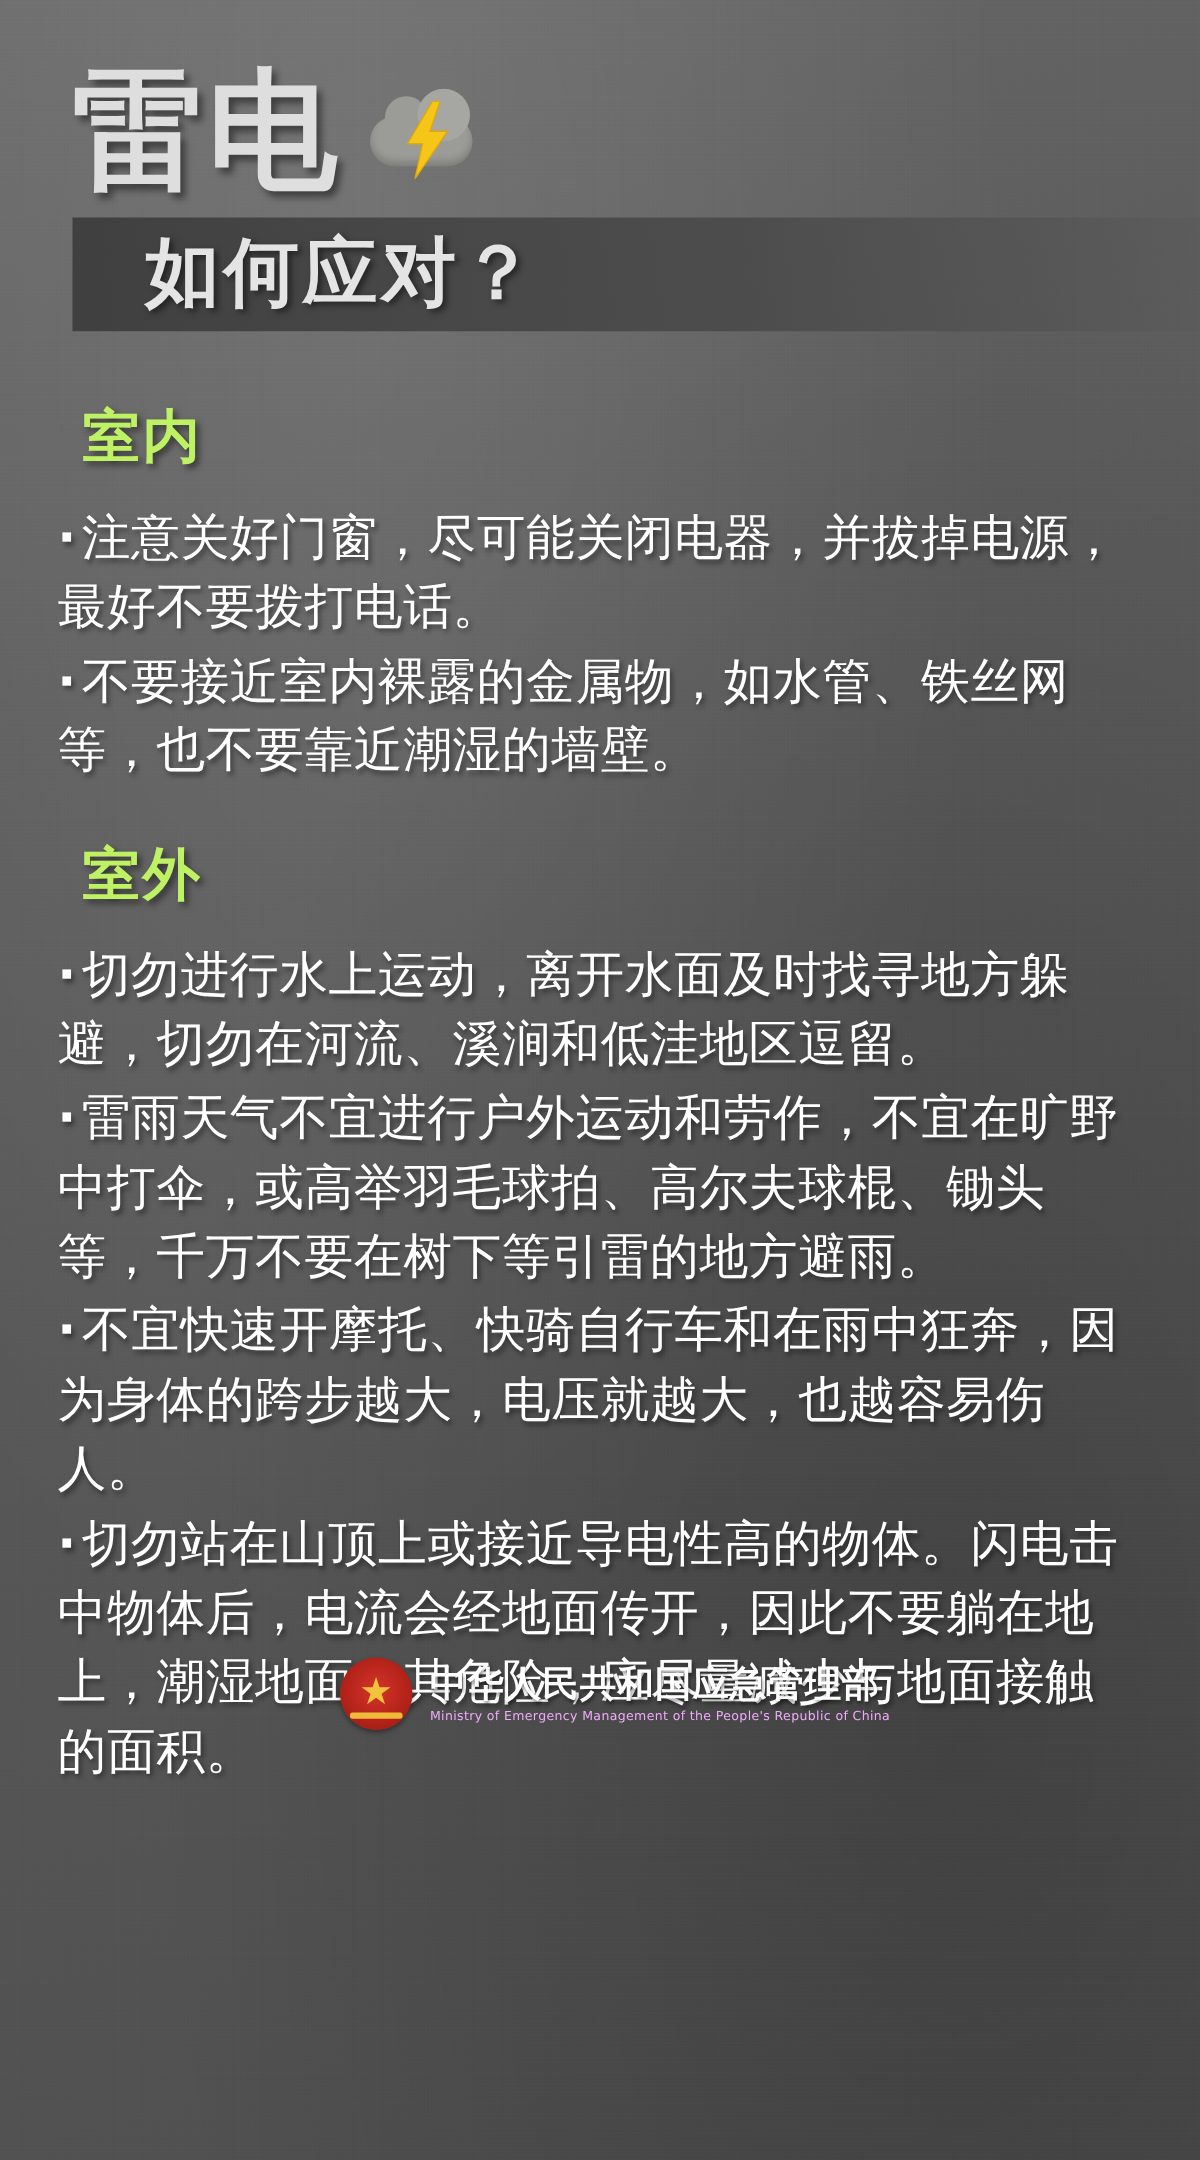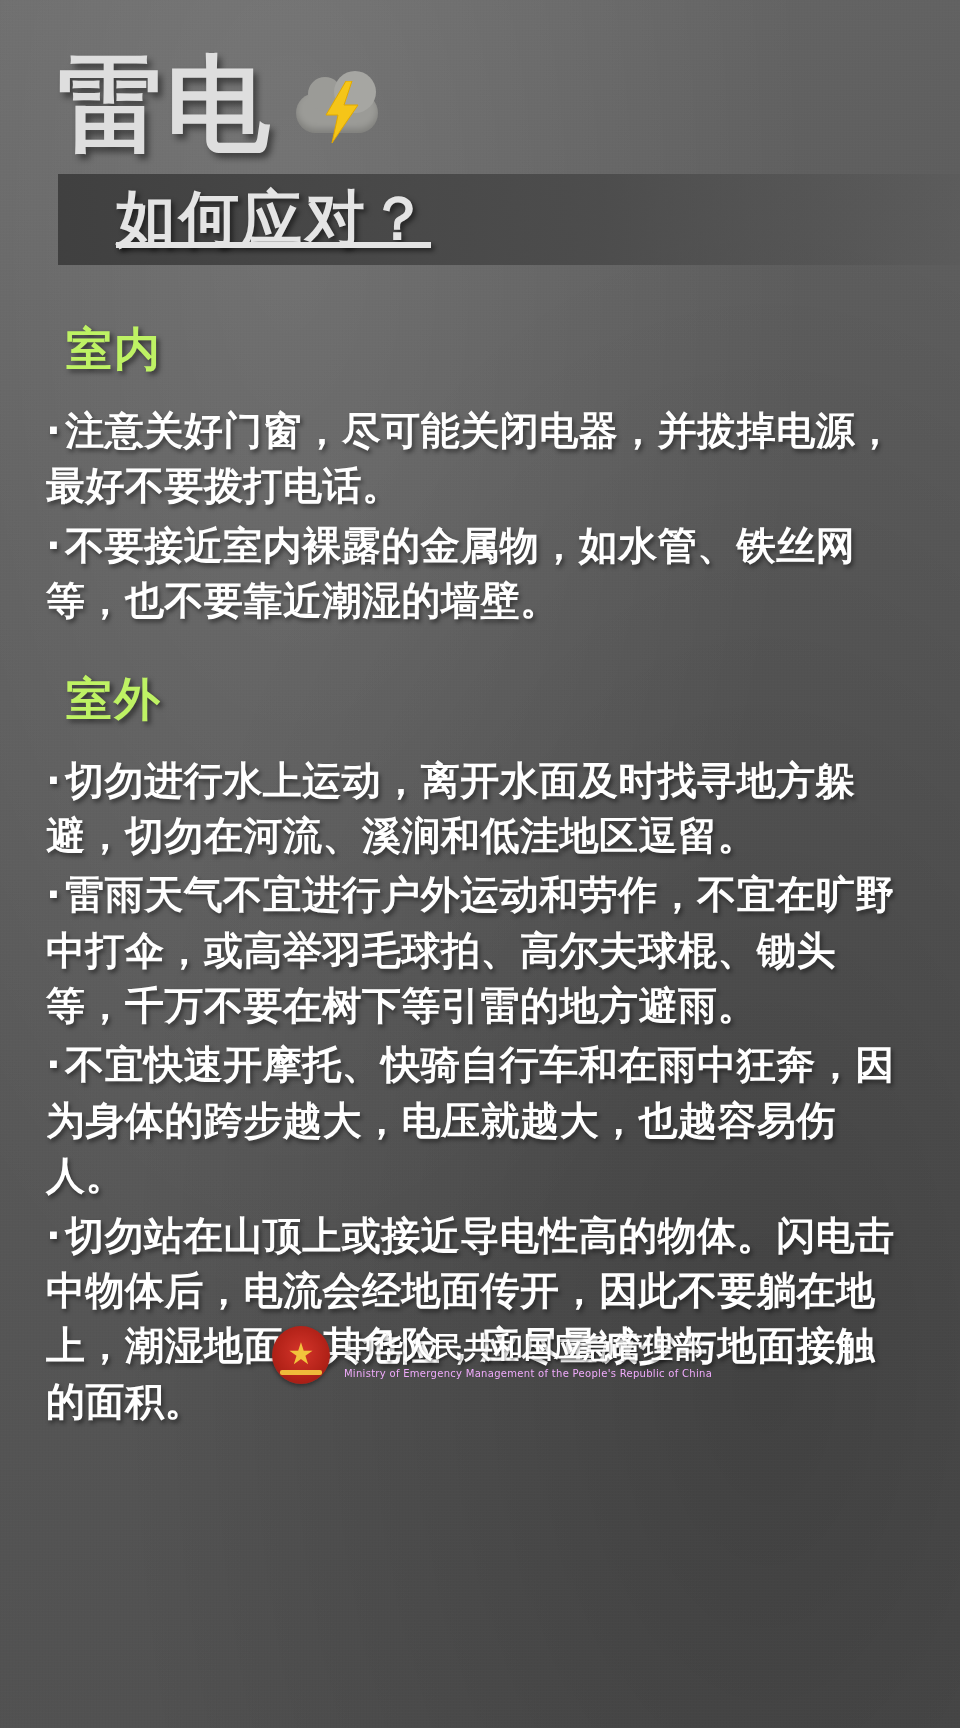--- a/index.html
+++ b/index.html
@@ -109,21 +109,20 @@
     padding: 10px 0 12px 58px;
     box-sizing: border-box;
   }
   .subtitle {
     font-size: 60px;
     font-weight: bold;
     color: #e4e4e4;
     letter-spacing: 3px;
     line-height: 1.15;
     text-shadow: 3px 3px 5px rgba(0,0,0,0.5);
-    text-decoration: underline;
   }
 
   
   .content {
     padding: 54px 46px 0 46px;
   }
   .section {
     margin-bottom: 40px;
   }
   .section-title {
@@ -135,21 +134,21 @@
     margin-bottom: 22px;
     text-shadow: 3px 3px 5px rgba(0,0,0,0.5);
   }
   .bullet-list {
     list-style: none;
     margin: 0;
     padding: 0;
   }
   .bullet-item {
     font-size: 39px;
-    font-weight: bold;
+    font-weight: normal;
     line-height: 1.42;
     color: #ffffff;
     letter-spacing: 0.5px;
     text-shadow: 2px 3px 4px rgba(0,0,0,0.45);
     margin-bottom: 4px;
     text-indent: 0;
   }
   .bullet-item::before {
     content: "·";
     display: inline-block;

